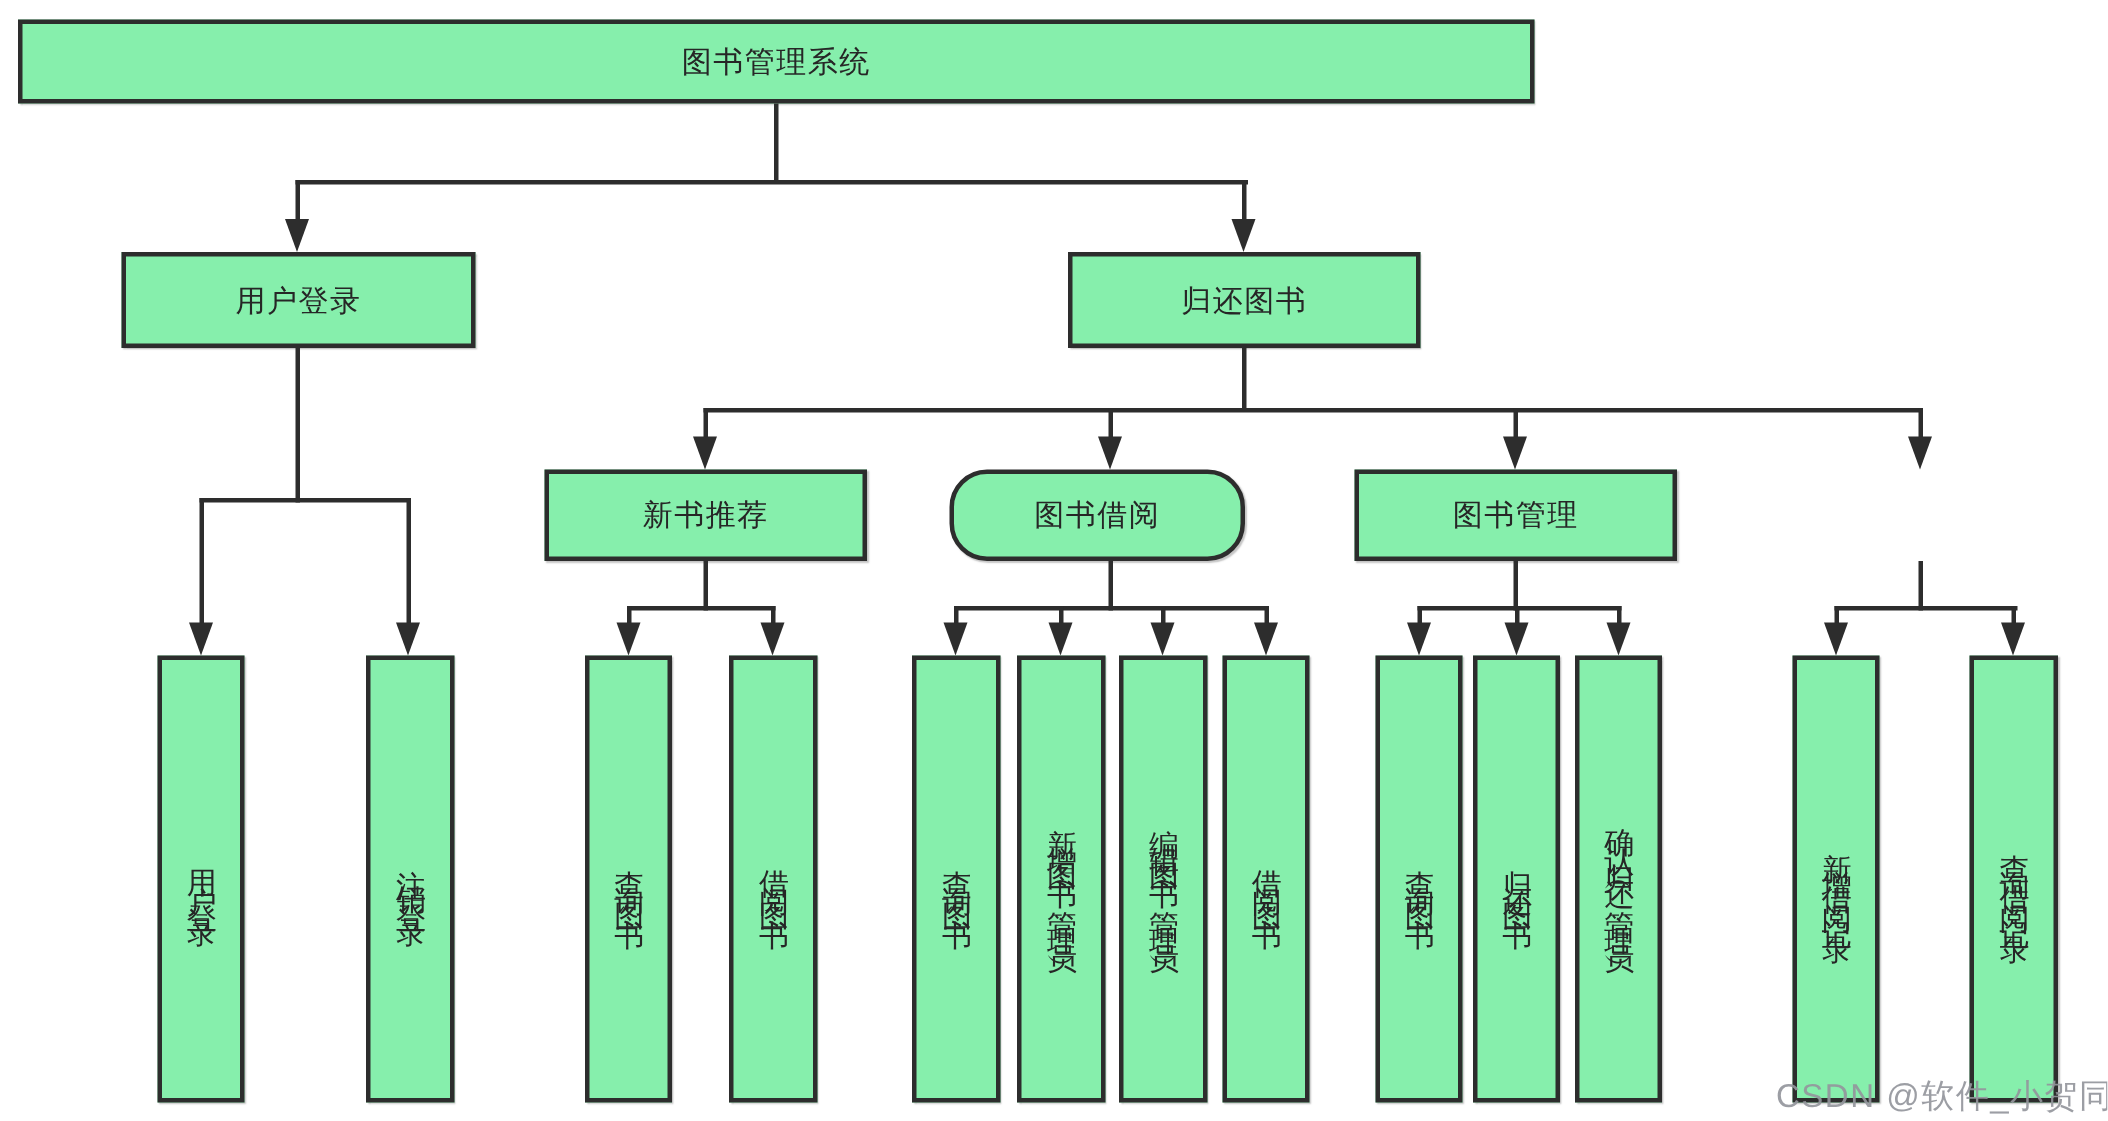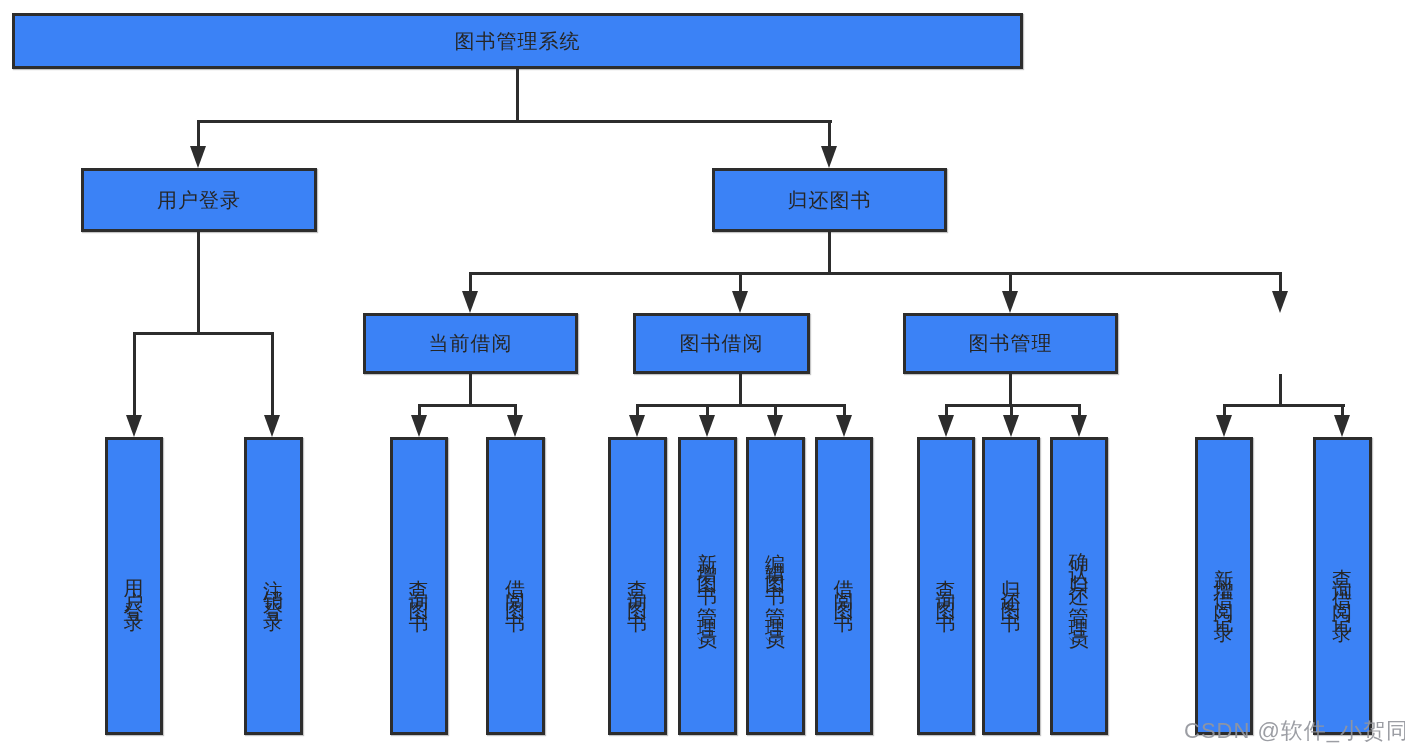--- a/index.html
+++ b/index.html
@@ -9,21 +9,21 @@
     height: 747px;
     background: #ffffff;
     overflow: hidden;
     font-family: "Liberation Sans", "DejaVu Sans", sans-serif;
     color: #262626;
   }
   .box {
     position: absolute;
     box-sizing: border-box;
     border: 3px solid #2d2d2d;
-    background: #3b82f6;
+    background: #86efac;
     display: flex;
     align-items: center;
     justify-content: center;
     box-shadow: 1px 1px 1px rgba(90,90,90,0.35);
   }
   .box.h span {
     font-size: 20px;
     letter-spacing: 1px;
     white-space: nowrap;
   }
@@ -67,23 +67,23 @@
   </div>
 
   <div class="box h" style="left:81px; top:168px; width:236px; height:64px;">
     <span>用户登录</span>
   </div>
   <div class="box h" style="left:712px; top:168px; width:235px; height:64px;">
     <span>归还图书</span>
   </div>
 
   <div class="box h" style="left:363px; top:313px; width:215px; height:61px;">
-    <span>当前借阅</span>
-  </div>
-  <div class="box h" style="left:633px; top:313px; width:177px; height:61px;">
+    <span>新书推荐</span>
+  </div>
+  <div class="box h" style="left:633px; top:313px; width:197px; height:61px;border-radius:25px;">
     <span>图书借阅</span>
   </div>
   <div class="box h" style="left:903px; top:313px; width:215px; height:61px;">
     <span>图书管理</span>
   </div>
 
   <div class="box v" style="left:105px; top:437px; width:58px; height:298px;">
     <span>用户登录</span>
   </div>
   <div class="box v" style="left:244px; top:437px; width:59px; height:298px;">

